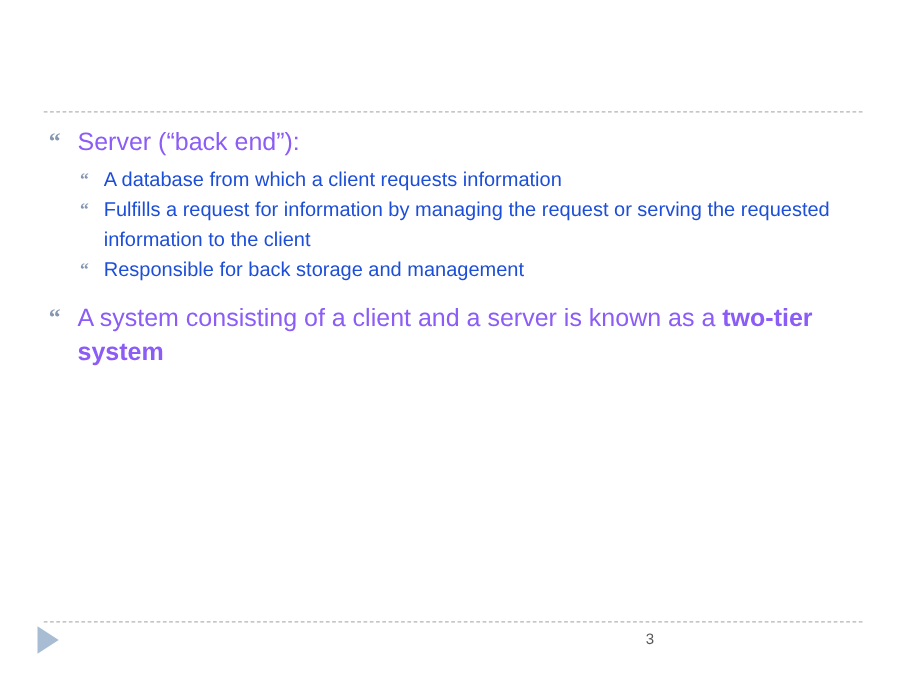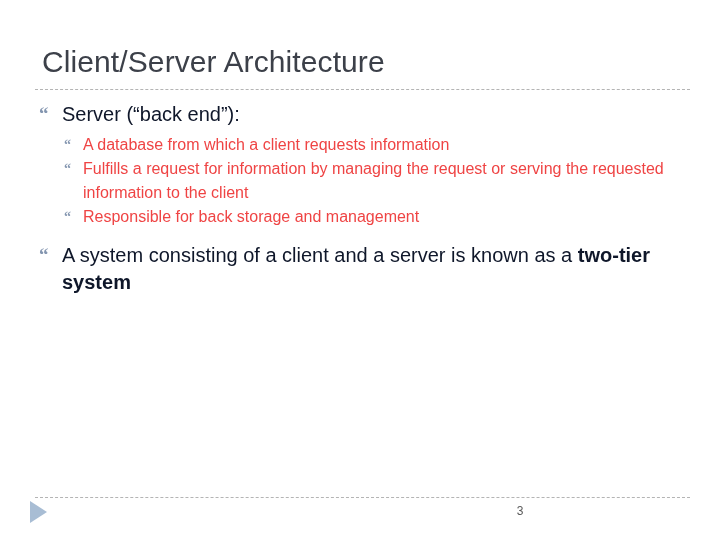--- a/index.html
+++ b/index.html
@@ -74,21 +74,21 @@
     line-height: 26px;
     font-weight: 700;
     text-align: left;
     padding-left: 3px;
     box-sizing: border-box;
   }
   .lvl1 .text {
     flex: 1 1 auto;
     font-size: 20px;
     line-height: 27px;
-    color: #0f172a;
+    color: #8b5cf6;
   }
 
   
   .lvl2-wrap {
     margin-top: 5px;
     margin-left: 24px;
   }
   .lvl2 {
     margin-bottom: 0px;
   }
@@ -101,21 +101,21 @@
     line-height: 24px;
     font-weight: 700;
     text-align: left;
     padding-left: 4px;
     box-sizing: border-box;
   }
   .lvl2 .text {
     flex: 1 1 auto;
     font-size: 16px;
     line-height: 24px;
-    color: #ef4444;
+    color: #1d4ed8;
   }
 
   .spacer-block { height: 13px; }
 
   b.strong { font-weight: 700; }
 
   
   .footer-triangle {
     position: absolute;
     left: 30px;
@@ -135,21 +135,20 @@
     font-size: 12px;
     line-height: 14px;
     color: #595959;
   }
 </style>
 </head>
 <body>
 
 <div class="slide">
 
-  <div class="slide-title">Client/Server Architecture</div>
 
   <div class="rule rule-top"></div>
 
   <div class="body">
 
     <div class="bullet-row lvl1">
       <span class="glyph">“</span>
       <span class="text">Server (“back end”):</span>
     </div>
 

